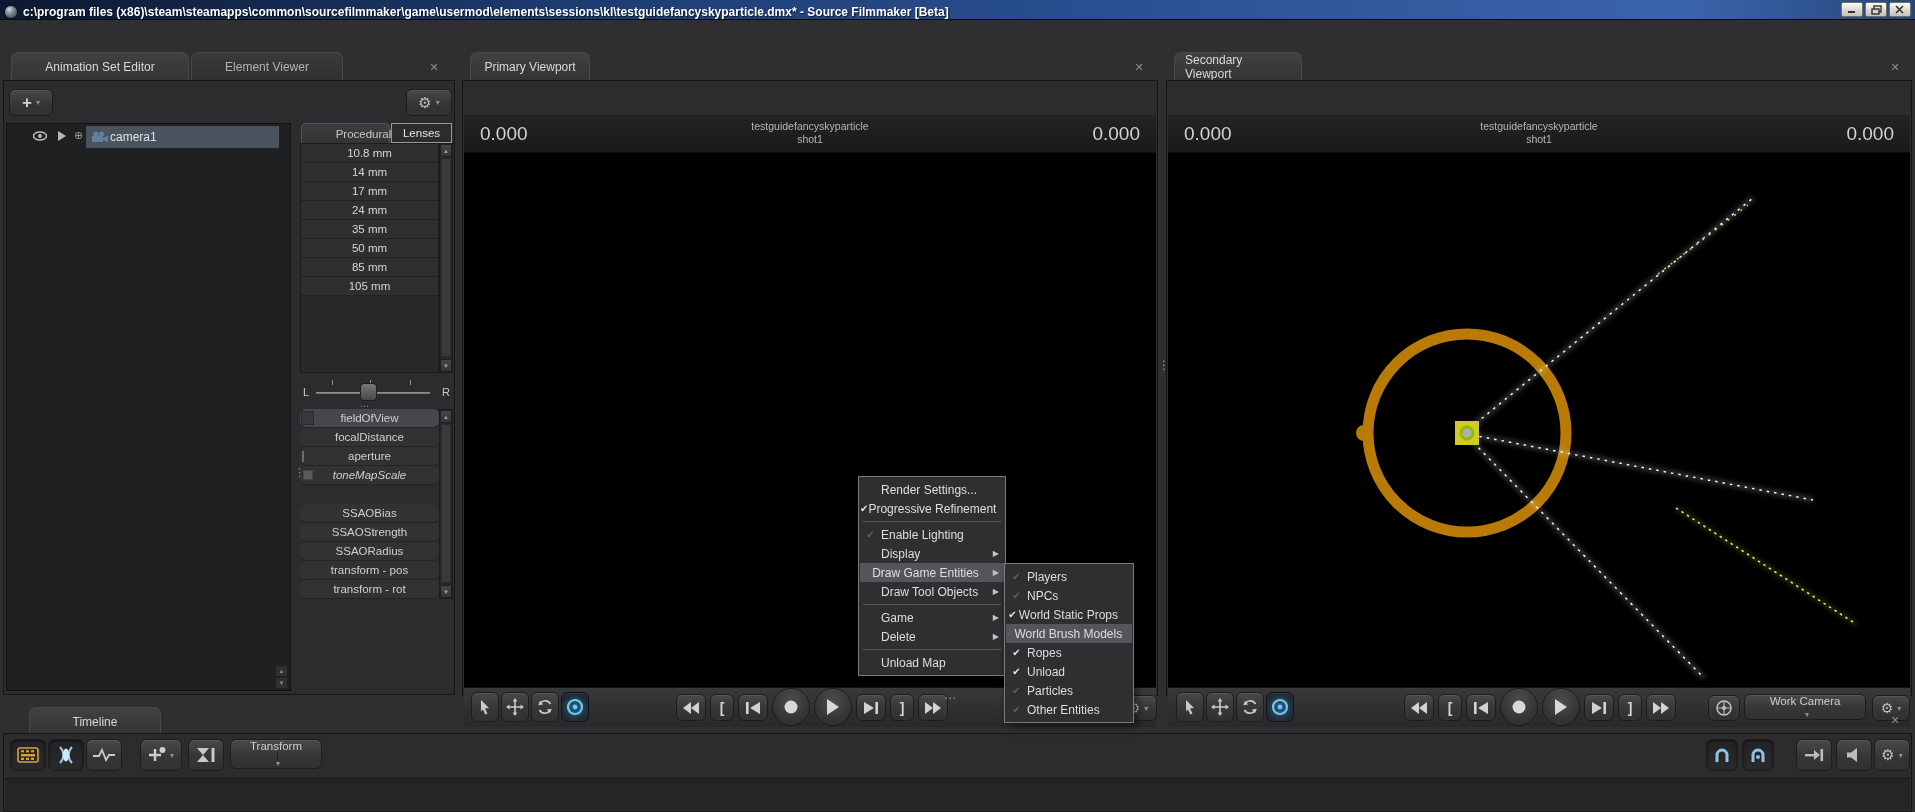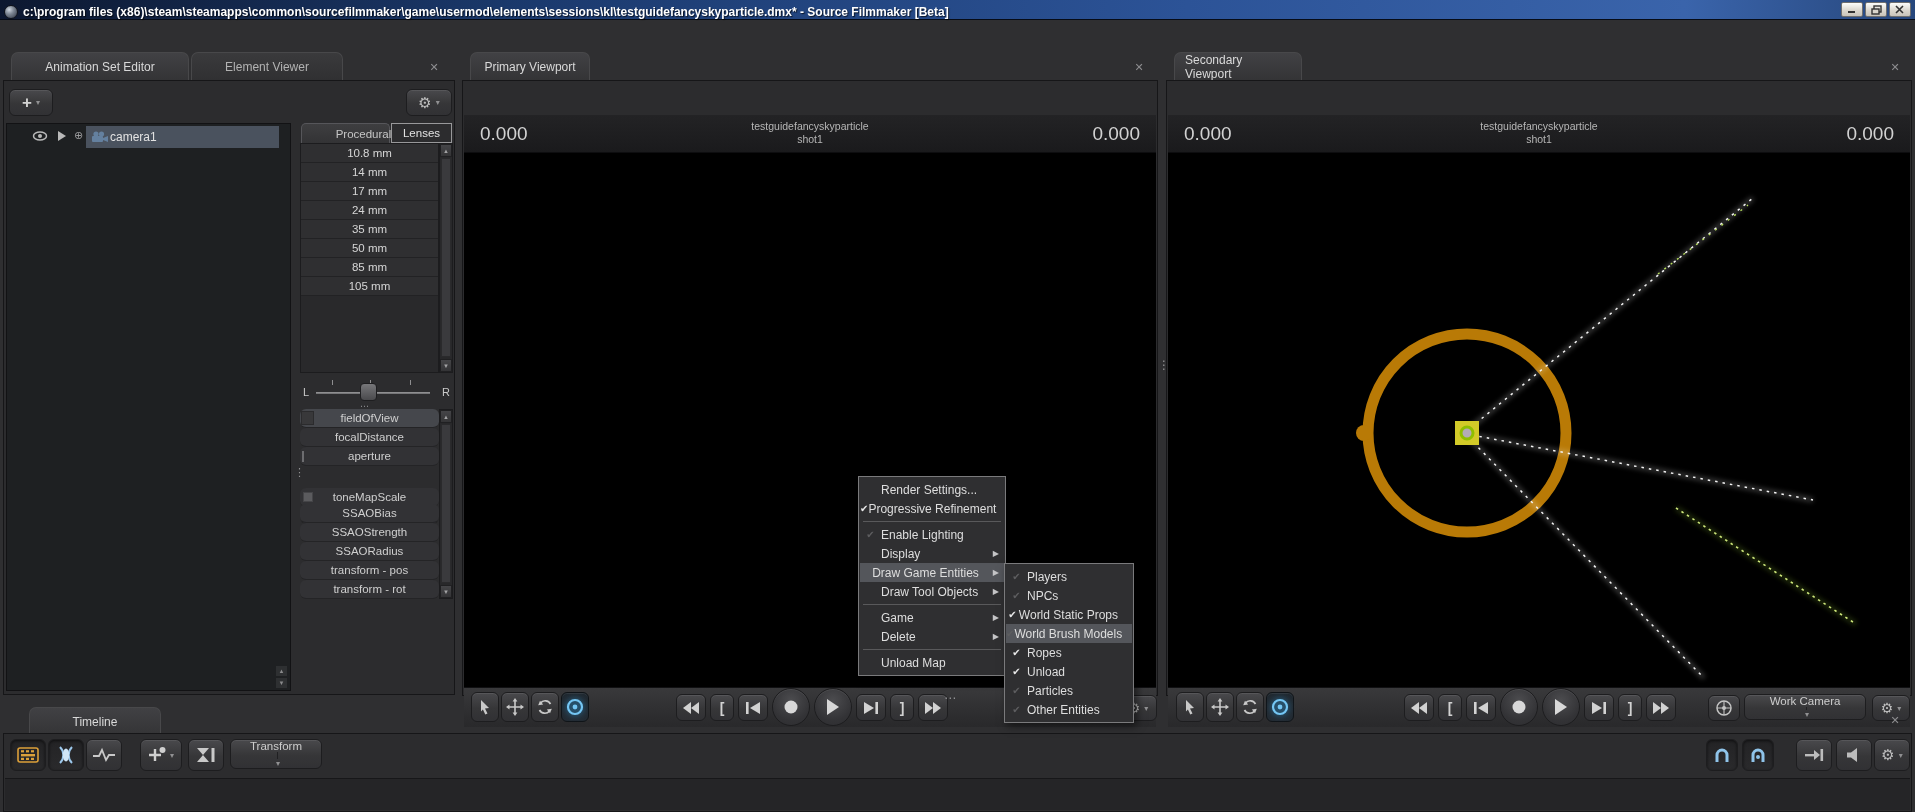--- a/index.html
+++ b/index.html
@@ -238,21 +238,21 @@
         <div class="attr-chip"></div>
         <span>fieldOfView</span>
       </div>
       <div class="attr-row" style="top:347px;">
         <span>focalDistance</span>
       </div>
       <div class="attr-row" style="top:366px;">
         <div class="attr-tick"></div>
         <span>aperture</span>
       </div>
-      <div class="attr-row" style="top:407px;">
+      <div class="attr-row" style="top:385px;font-style:italic;">
         <div class="attr-square"></div>
         <span>toneMapScale</span>
       </div>
       <div class="attr-row" style="top:424px;">
         <div class="attr-tick"></div>
         <span>bloomScale</span>
       </div>
       <div class="attr-row" style="top:423px;">
         <span>SSAOBias</span>
       </div>

